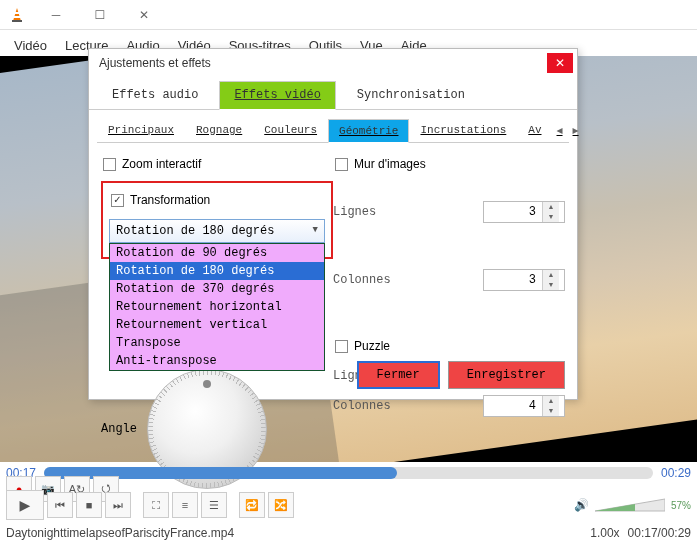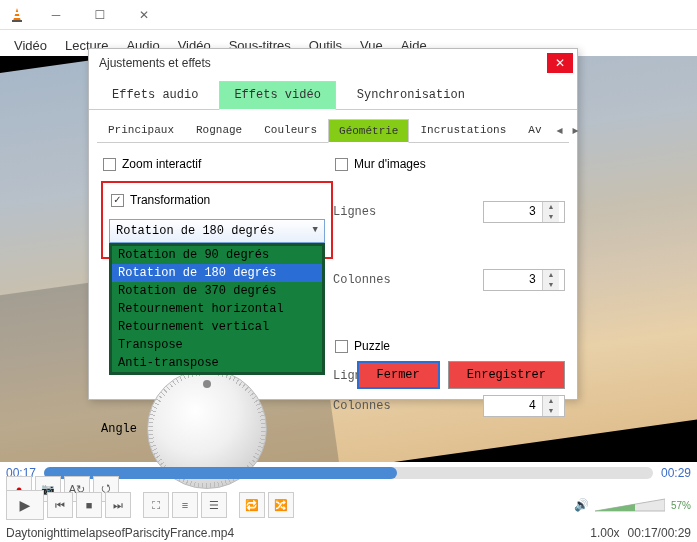--- a/index.html
+++ b/index.html
@@ -22,42 +22,42 @@
 .rotated-frame::before { content: ''; position: absolute; left: 0; top: 50%; width: 45%; height: 50%; background: rgba(80,80,75,0.3); }
 
 
 .dialog { position: absolute; top: 48px; left: 88px; width: 490px; height: 352px; background: #fff; border: 1px solid #bbb; box-shadow: 2px 2px 8px rgba(0,0,0,0.2); }
 .dlg-titlebar { display: flex; align-items: center; height: 28px; padding: 0 4px 0 10px; }
 .dlg-titlebar .t { flex: 1; color: #333; font-size: 12px; }
 .dlg-close { width: 26px; height: 20px; background: #e81123; color: #fff; display: flex; align-items: center; justify-content: center; font-size: 12px; }
 
 .tabs1 { display: flex; padding: 4px 8px 0 8px; border-bottom: 1px solid #ccc; }
 .tabs1 .tab { padding: 6px 14px; border: 1px solid transparent; color: #333; font-family: "Courier New", monospace; }
-.tabs1 .tab.active { border: 1px solid #ccc; border-bottom: 1px solid #fff; margin-bottom: -1px; background: #86efac; }
+.tabs1 .tab.active { border: 1px solid #ccc; border-bottom: 1px solid #fff; margin-bottom: -1px; background: #84cc16; text-decoration: underline; }
 .tabs1 .sep { width: 6px; }
 
 .tabs2-wrap { padding: 8px 8px 0 8px; }
-.tabs2 { display: flex; border-bottom: 1px solid #ccc; align-items: center; }
+.tabs2 { display: flex; border-bottom: 1px solid #ccc; align-items: center; text-decoration: underline; }
 .tabs2 .tab { padding: 5px 10px; border: 1px solid transparent; color: #333; font-family: "Courier New", monospace; font-size: 11px; }
-.tabs2 .tab.active { border: 1px solid #ccc; border-bottom: 1px solid #fff; margin-bottom: -1px; background: #84cc16; }
+.tabs2 .tab.active { border: 1px solid #ccc; border-bottom: 1px solid #fff; margin-bottom: -1px; background: #0ea5e9; }
 .tabs2 .nav { margin-left: auto; display: flex; gap: 2px; padding-right: 2px; }
 .tabs2 .nav span { padding: 2px 4px; color: #666; }
 
 .dlg-body { display: flex; padding: 10px 12px; }
 .col { flex: 1; }
 
 .chk-row { display: flex; align-items: center; gap: 6px; padding: 4px 2px; font-family: "Courier New", monospace; font-size: 12px; }
 .chk { width: 13px; height: 13px; border: 1px solid #888; display: inline-flex; align-items: center; justify-content: center; font-size: 10px; line-height: 1; color: #333; }
 .chk.checked::before { content: '✓'; }
 
 .redbox { border: 2px solid #e02020; padding: 6px 6px 14px 6px; margin-top: 6px; }
 .combo { position: relative; margin-top: 8px; }
 .combo-display { border: 1px solid #7aa7d8; background: linear-gradient(#fefeff,#e8f0fb); padding: 4px 20px 4px 6px; font-family: "Courier New", monospace; font-size: 12px; position: relative; }
 .combo-display::after { content: '▼'; position: absolute; right: 6px; top: 5px; font-size: 9px; color: #555; }
-.combo-list { position: absolute; top: 24px; left: 0; right: 0; background: #15803d; border: 3px solid #14532d; z-index: 10; }
+.combo-list { position: absolute; top: 24px; left: 0; right: 0; background: #f0abfc; border: 1px solid #14532d; z-index: 10; }
 .combo-list div { padding: 2px 6px; font-family: "Courier New", monospace; font-size: 12px; white-space: nowrap; }
 .combo-list div.sel { background: #2a6dd4; color: #fff; }
 
 .dial-area { margin-top: 110px; display: flex; align-items: center; gap: 10px; }
 .dial-label { font-family: "Courier New", monospace; font-size: 12px; }
 .dial { width: 120px; height: 120px; border-radius: 50%; background: radial-gradient(circle at 40% 35%, #fff 0%, #f0f0f0 40%, #d8d8d8 70%, #c0c0c0 100%); border: 1px solid #bbb; position: relative; }
 .dial::before { content: ''; position: absolute; inset: 0; border-radius: 50%; background: repeating-conic-gradient(#bbb 0deg 1deg, transparent 1deg 4deg); -webkit-mask: radial-gradient(circle, transparent 54px, #000 54px, #000 60px, transparent 60px); mask: radial-gradient(circle, transparent 54px, #000 54px, #000 60px, transparent 60px); }
 .dial-ind { position: absolute; top: 10px; left: 50%; width: 8px; height: 8px; border-radius: 50%; background: #888; transform: translateX(-50%); }
 .dial-val { font-family: "Courier New", monospace; font-size: 12px; align-self: flex-end; margin-bottom: 8px; }
 

